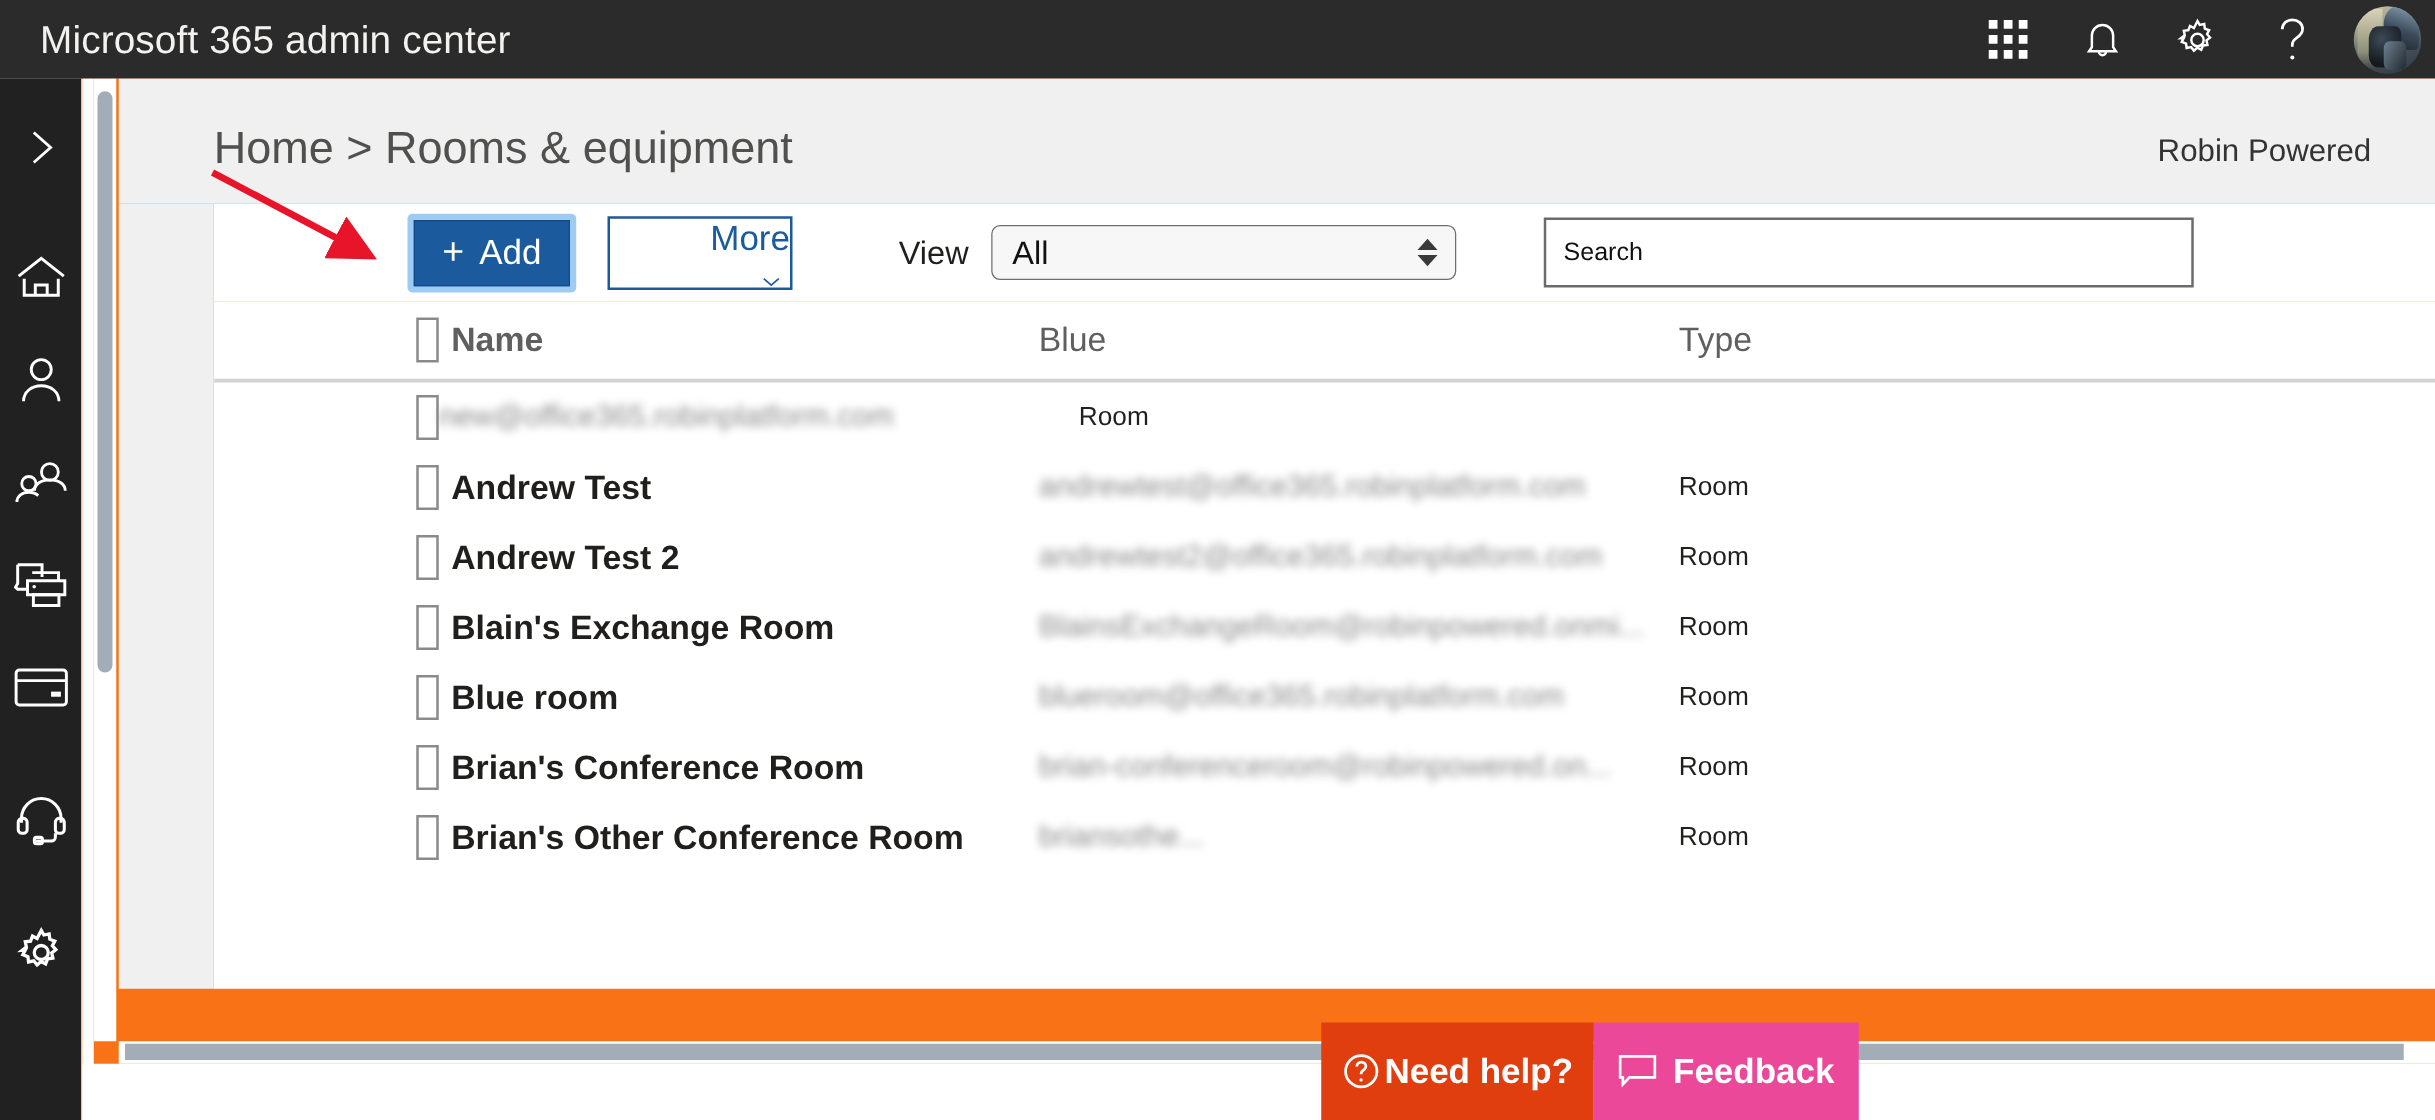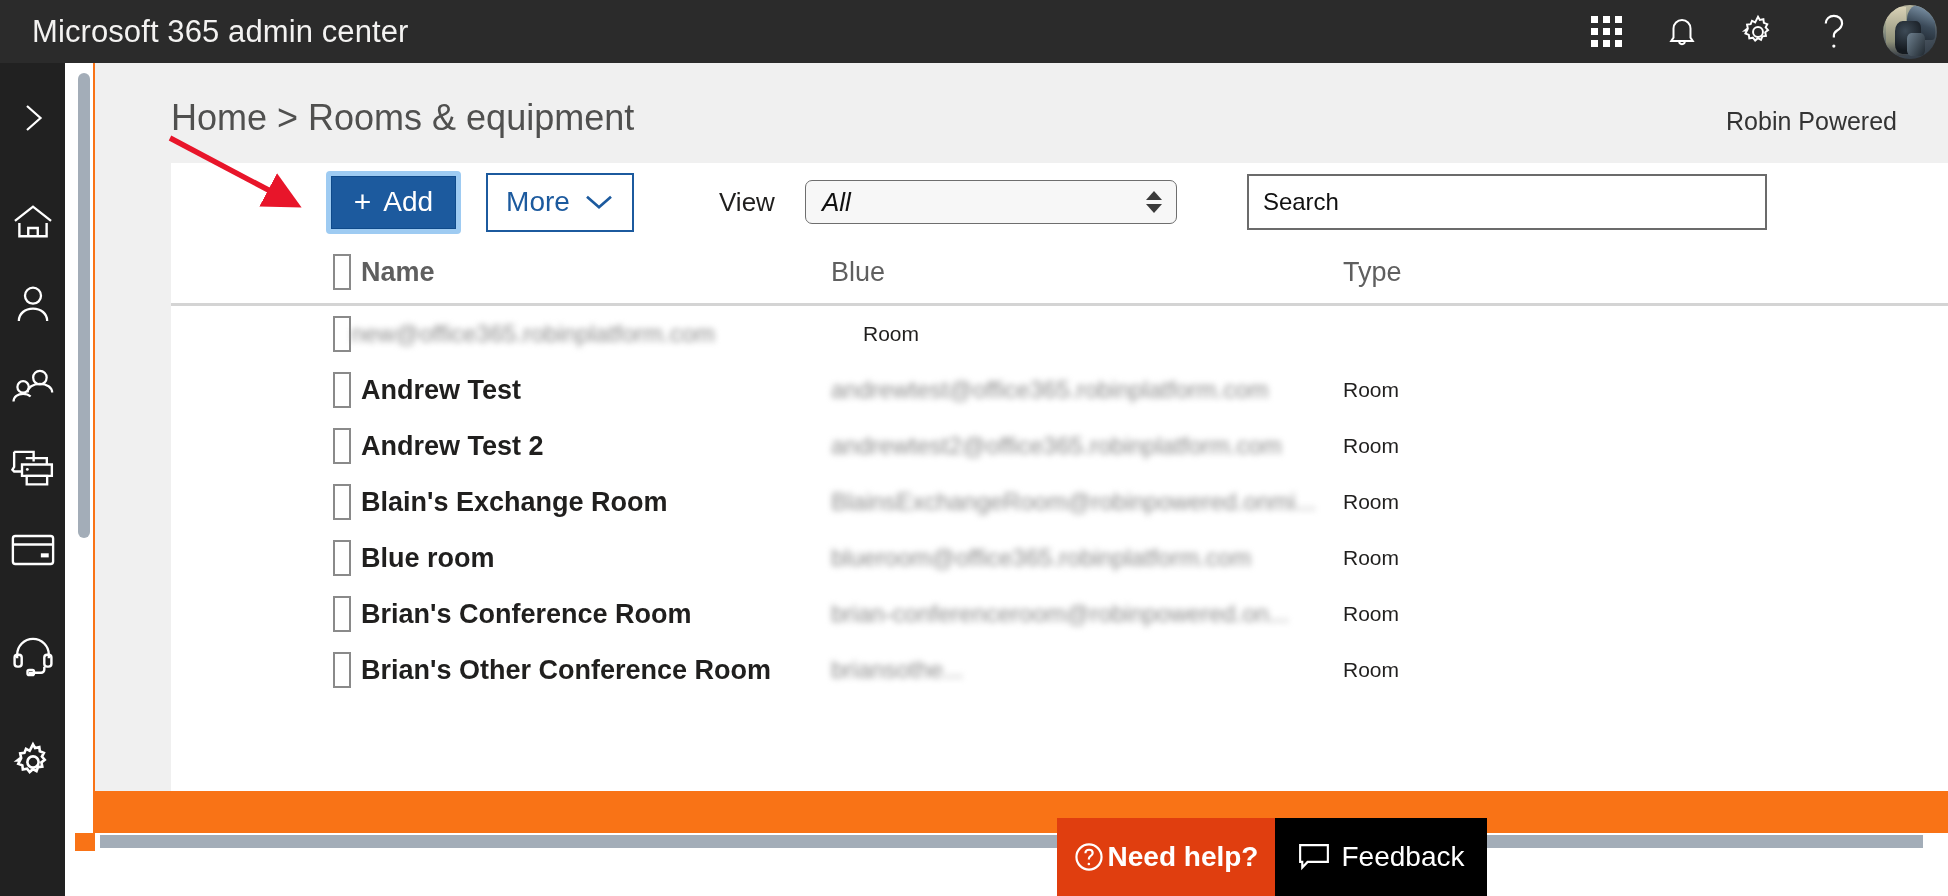--- a/index.html
+++ b/index.html
@@ -147,59 +147,59 @@
     padding: 0 16px;
   }
   #add-plus { font-size: 30px; font-weight: 300; line-height: 1; }
   #more-button {
     margin-left: 25px;
     background: #ffffff;
     border: 2px solid #1c5a9e;
     color: #1c5a9e;
     font-size: 28px;
     height: 59px; width: 148px;
-    display: flex; align-items: center; justify-content: center;
+    display: flex; align-items: flex-end; justify-content: center;
     gap: 14px;
     cursor: pointer;
+    flex-direction: column;
   }
   #view-label {
     margin-left: 85px;
     font-size: 26px; color: #201f1e;
   }
   #view-select {
-    margin-left: 30px;
+    margin-left: 18px;
     width: 372px; height: 44px;
     border: 1px solid #6e6e6e;
     border-radius: 7px;
     background: #f7f7f7;
     display: flex; align-items: center;
     position: relative;
     cursor: pointer;
-    font-style: italic;
   }
   #view-select-value {
     font-size: 26px; color: #111111; margin-left: 16px;
   }
   #view-steppers {
     position: absolute; right: 14px; top: 50%;
     transform: translateY(-50%);
     display: flex; flex-direction: column; gap: 4px;
   }
   .tri-up { width:0;height:0;border-left:8px solid transparent;border-right:8px solid transparent;border-bottom:9px solid #3a3a3a; }
   .tri-dn { width:0;height:0;border-left:8px solid transparent;border-right:8px solid transparent;border-top:9px solid #3a3a3a; }
   #search-box {
     margin-left: 70px;
     width: 520px; height: 56px;
     border: 2px solid #6b6b6b;
     background: #ffffff;
     display: flex; align-items: center;
     cursor: text;
   }
   #search-placeholder {
-    font-size: 24px; color: #111111; margin-left: 14px;
+    font-size: 20px; color: #111111; margin-left: 14px;
   }
 
   
   #table-area {
     position: absolute; left: 105px; top: 178px;
     width: 1778px; height: 550px;
     background: #ffffff;
     overflow: hidden;
   }
   .row {
@@ -255,22 +255,22 @@
     height: 78px; display: flex; align-items: stretch;
   }
   #need-help {
     background: #e03e0f; color: #ffffff;
     font-size: 28px; font-weight: 600;
     width: 218px;
     display: flex; align-items: center; justify-content: center; gap: 4px;
     cursor: pointer;
   }
   #feedback {
-    background: #000000; color: #ffffff;
-    font-size: 28px; font-weight: 400;
+    background: #ec4899; color: #ffffff;
+    font-size: 28px; font-weight: 700;
     width: 212px;
     display: flex; align-items: center; justify-content: center; gap: 12px;
     cursor: pointer;
   }
 
   
   #red-arrow {
     position: absolute; left: 160px; top: 130px;
     width: 180px; height: 100px;
     pointer-events: none;

